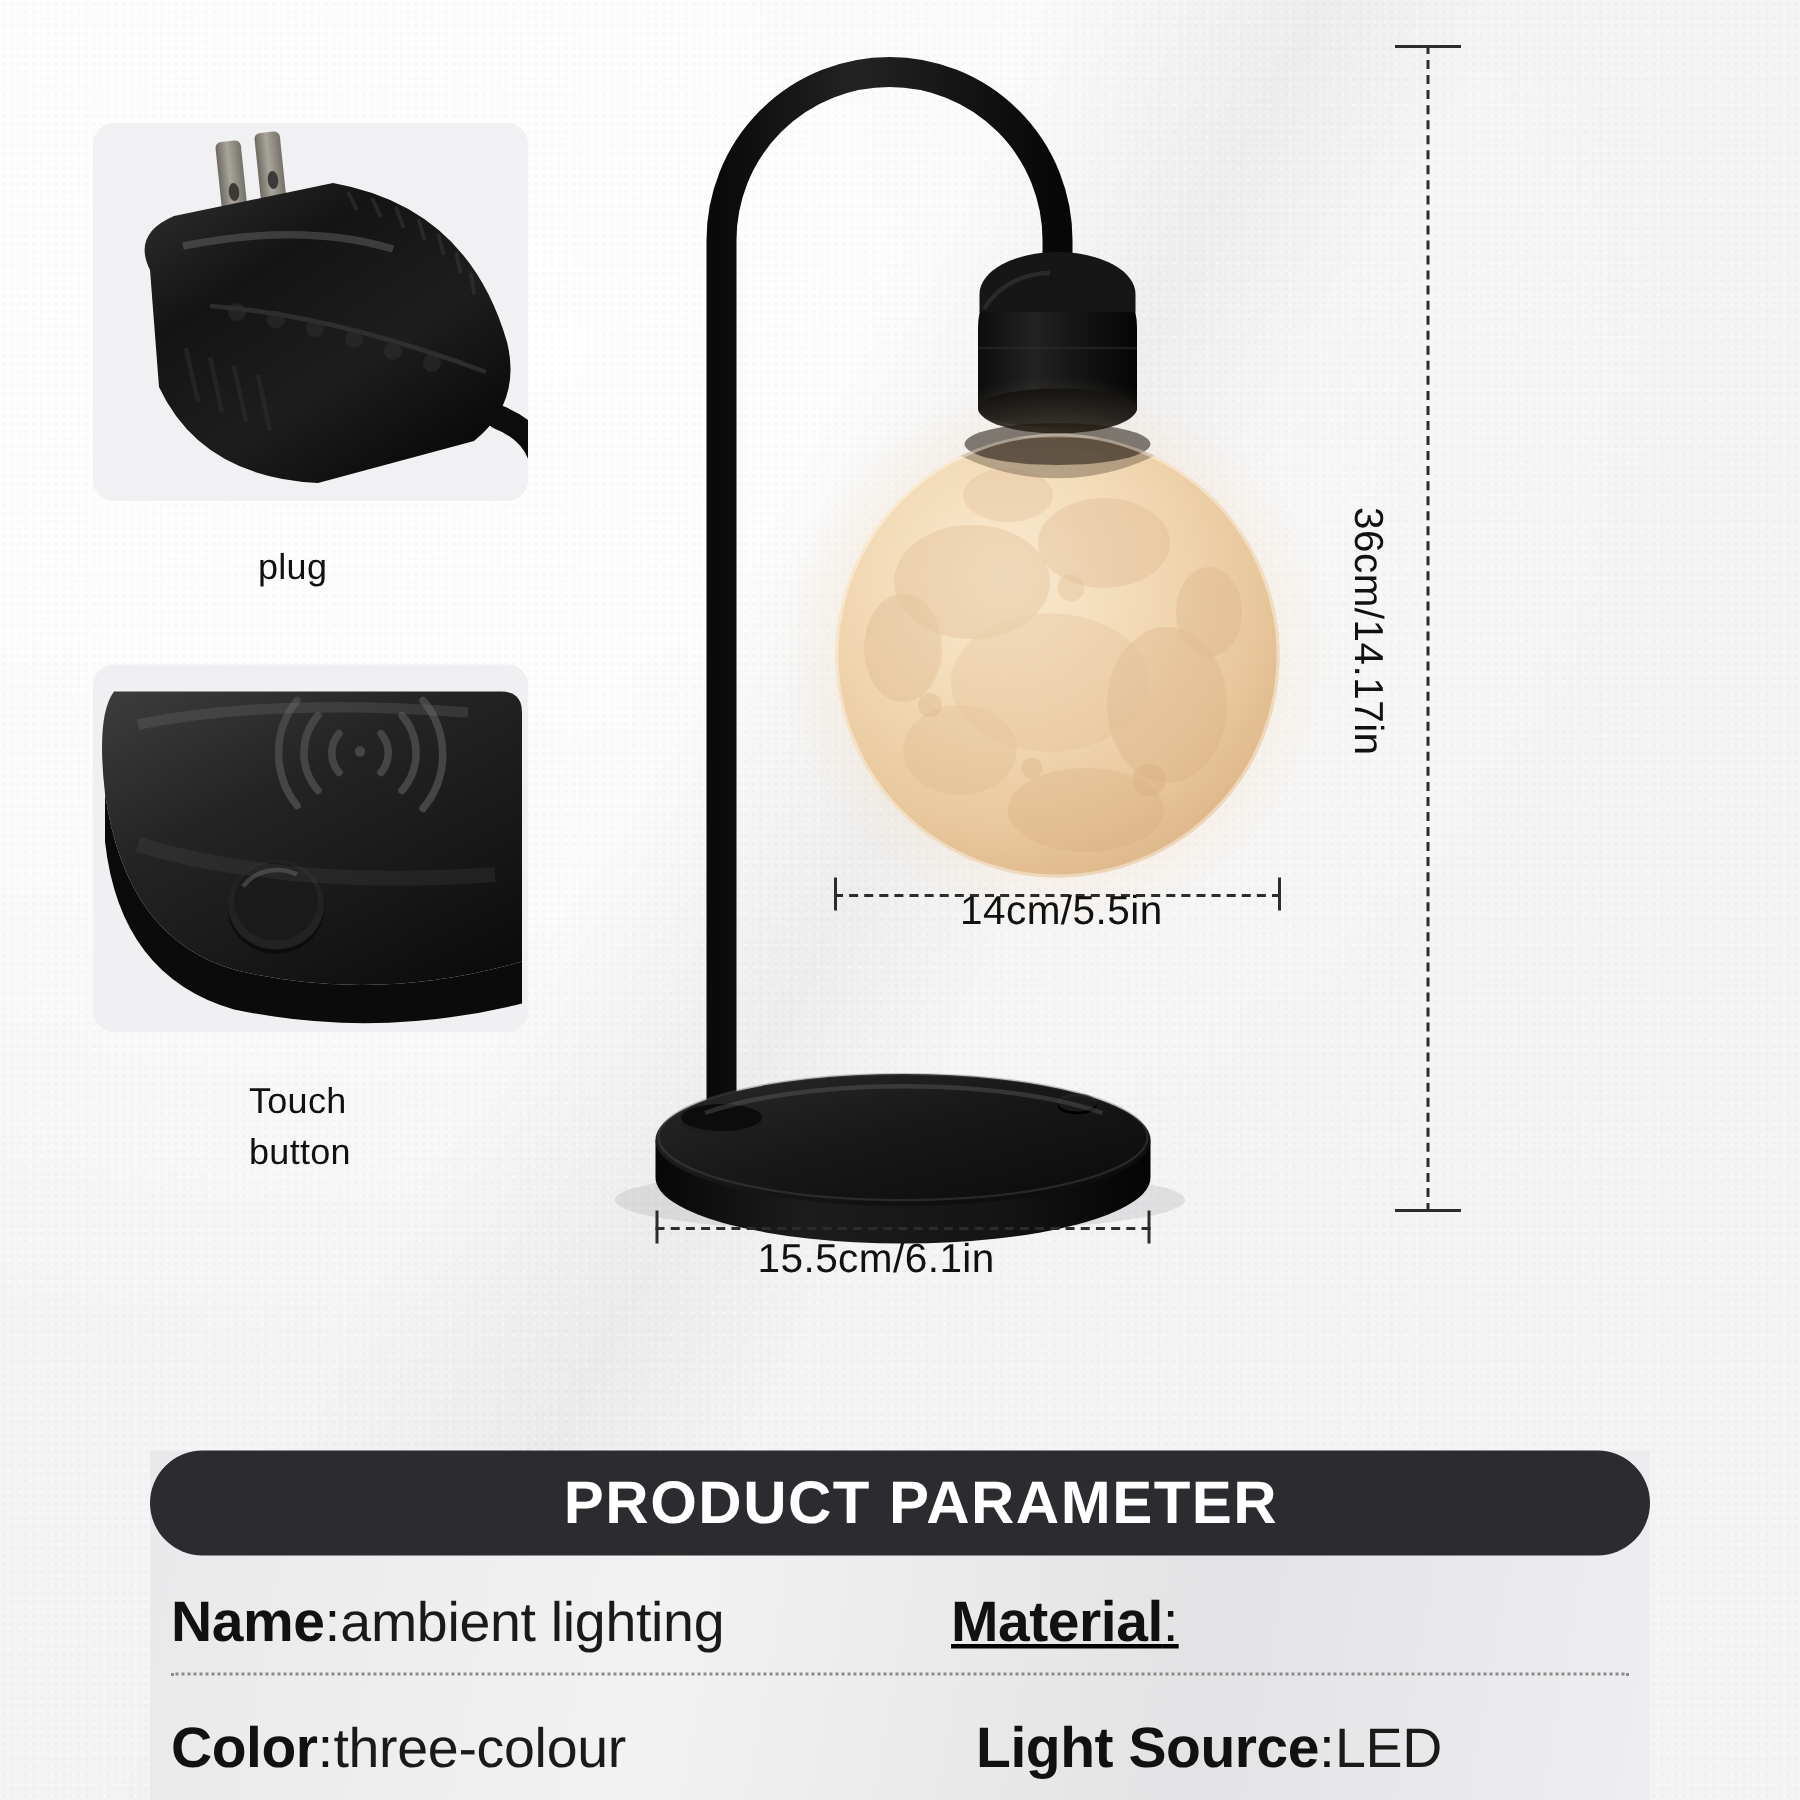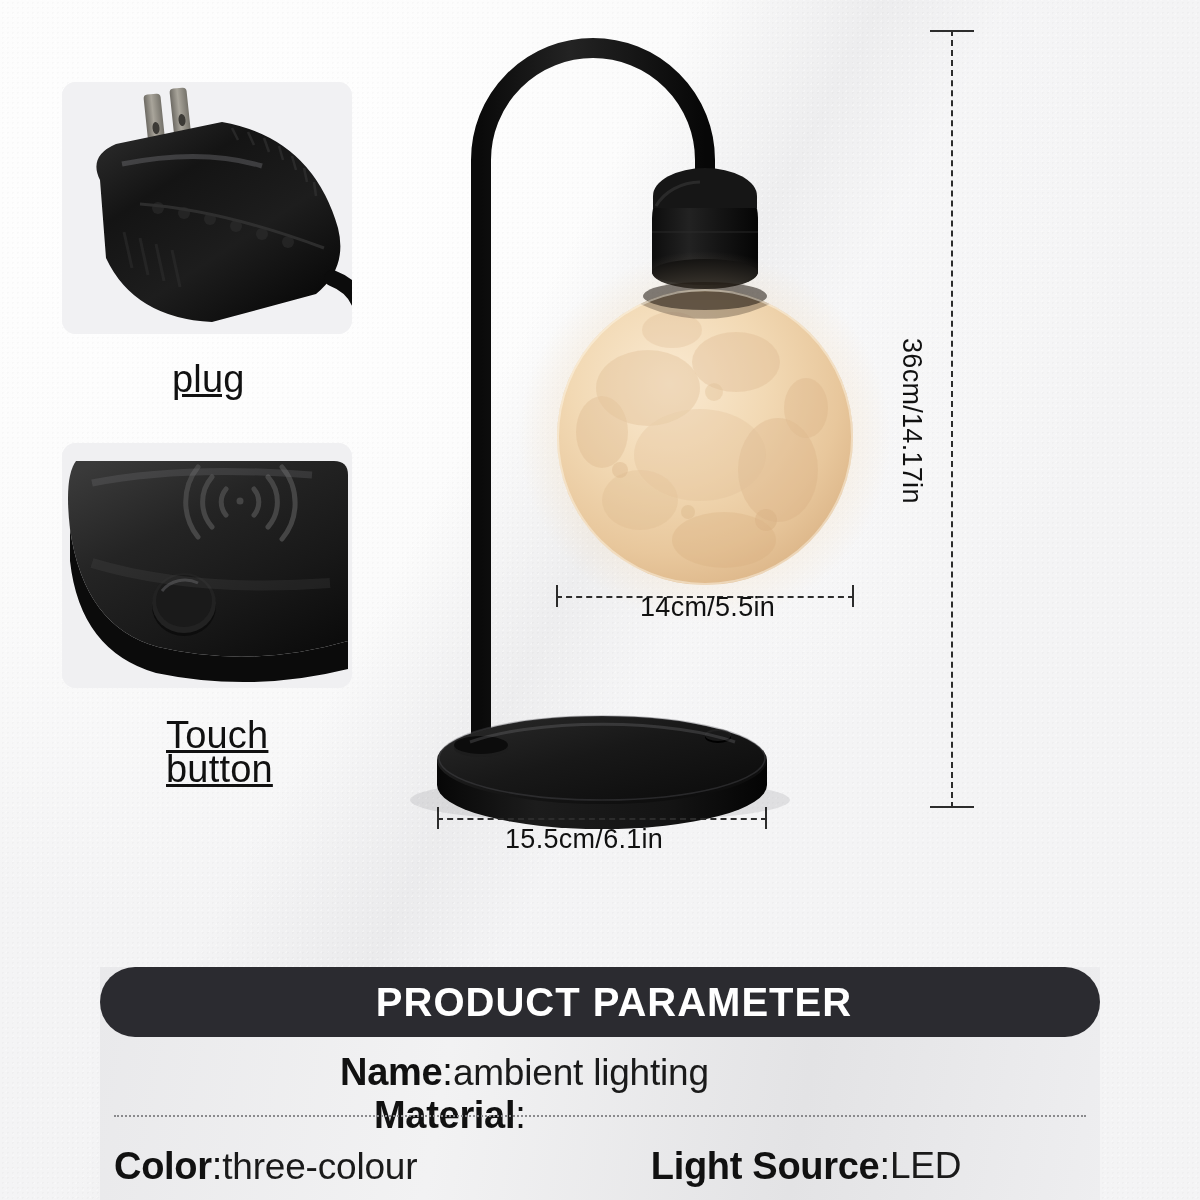--- a/index.html
+++ b/index.html
@@ -46,25 +46,24 @@
     border-radius: 14px;
     overflow: hidden;
     background: #f2f2f4;
   }
   #plug-card  { left: 62px;  top: 82px;  width: 290px; height: 252px; }
   #touch-card { left: 62px;  top: 443px; width: 290px; height: 245px; }
 
   .thumb-caption {
     position: absolute;
     color: #111;
-    font-size: 38px;
+    font-size: 24px;
     line-height: 34px;
     letter-spacing: .2px;
     white-space: pre-line;
-    text-decoration: underline;
   }
   #plug-caption  { left: 172px; top: 362px; }
   #touch-caption { left: 166px; top: 718px; }
 
   
   #lamp { position: absolute; left: 0; top: 0; width: 1200px; height: 900px; }
 
   
   .dim-label {
     position: absolute;
@@ -145,35 +144,35 @@
     margin-left: 28px;
   }
   .param-row {
     position: absolute;
     left: 14px;
     width: 972px;
     height: 62px;
     display: flex;
     align-items: center;
   }
-  #param-row-0 { top: 84px; flex-direction: column; }
+  #param-row-0 { top: 84px; }
   #param-row-1 { top: 168px; gap: 36px; }
 
   .param-sep {
     position: absolute;
     left: 14px;
     width: 972px;
     height: 0;
     border-top: 2px dotted #8a8a8d;
   }
   #param-sep-0 { top: 148px; }
 
   .param-cell { display: flex; align-items: baseline; }
   #cell-0-0 { width: 520px; }
-  #cell-0-1 { width: 452px; }
+  #cell-0-1 { width: 452px; text-decoration: underline; }
   #cell-1-0 { width: 520px; }
   #cell-1-1 { width: 452px; align-items: center; }
 
   .param-key {
     font-size: 38px;
     font-weight: bold;
     color: #111;
     letter-spacing: -0.3px;
   }
   .param-colon { font-size: 38px; color: #111; }

